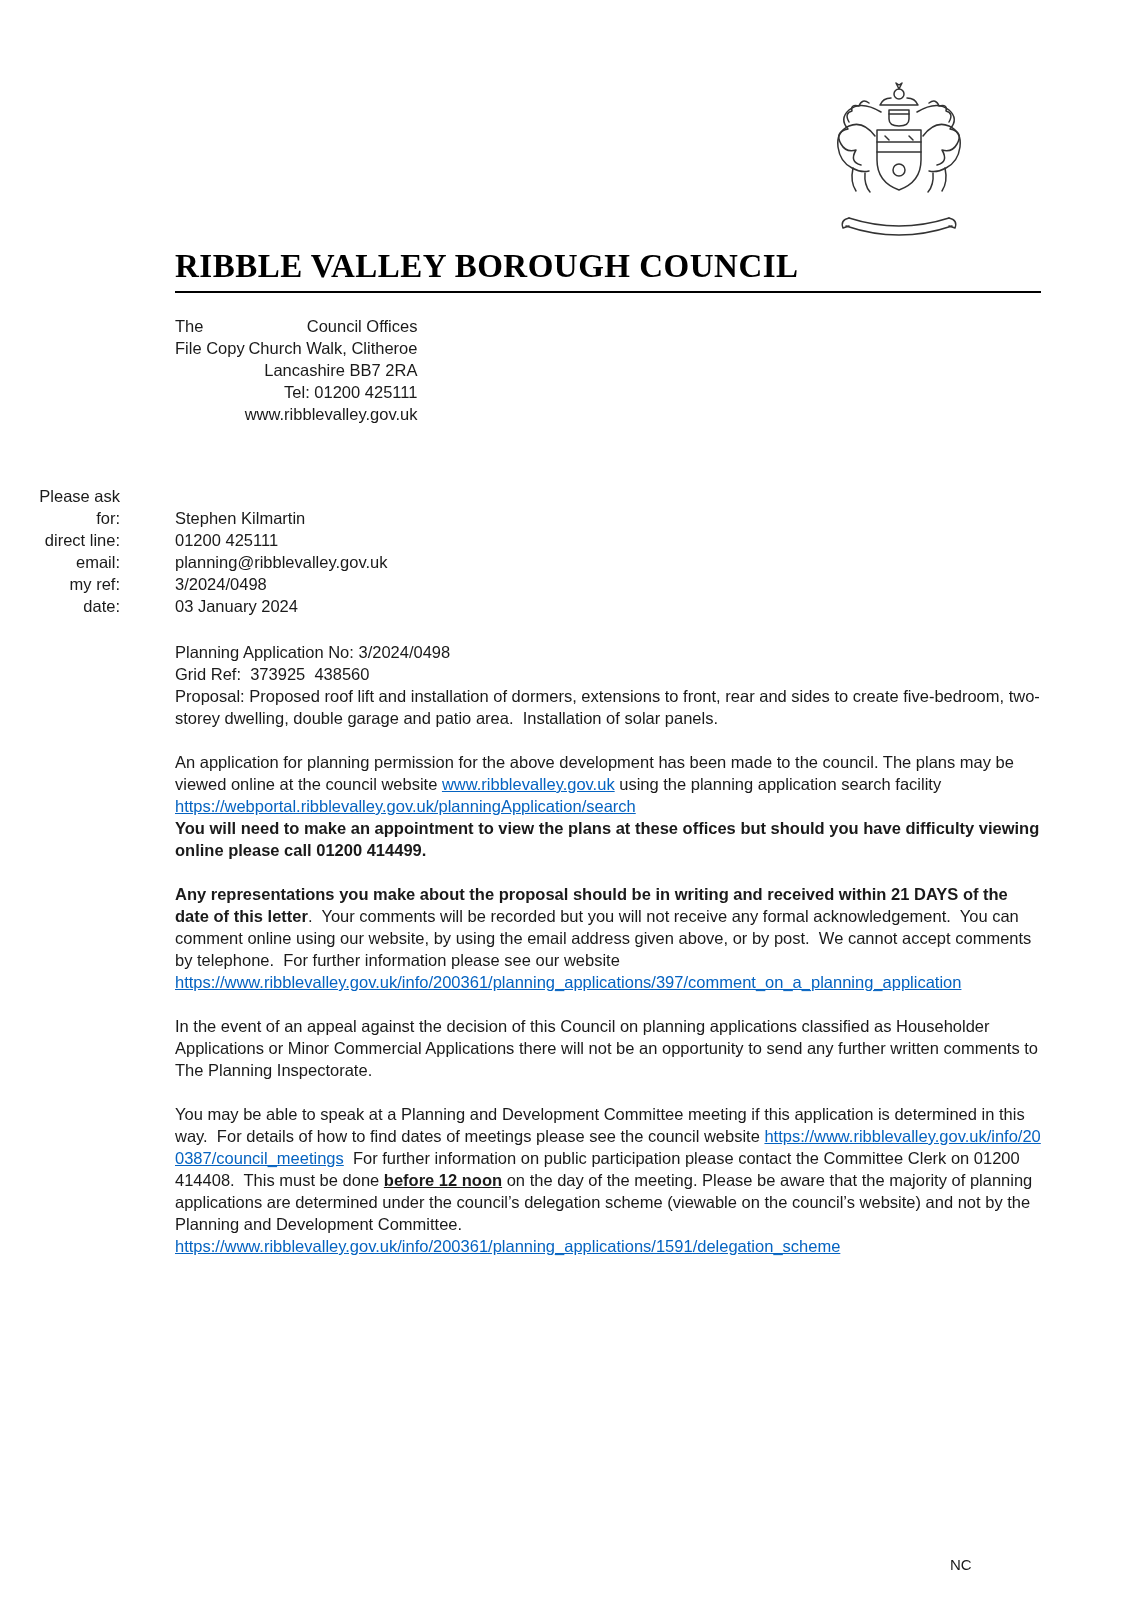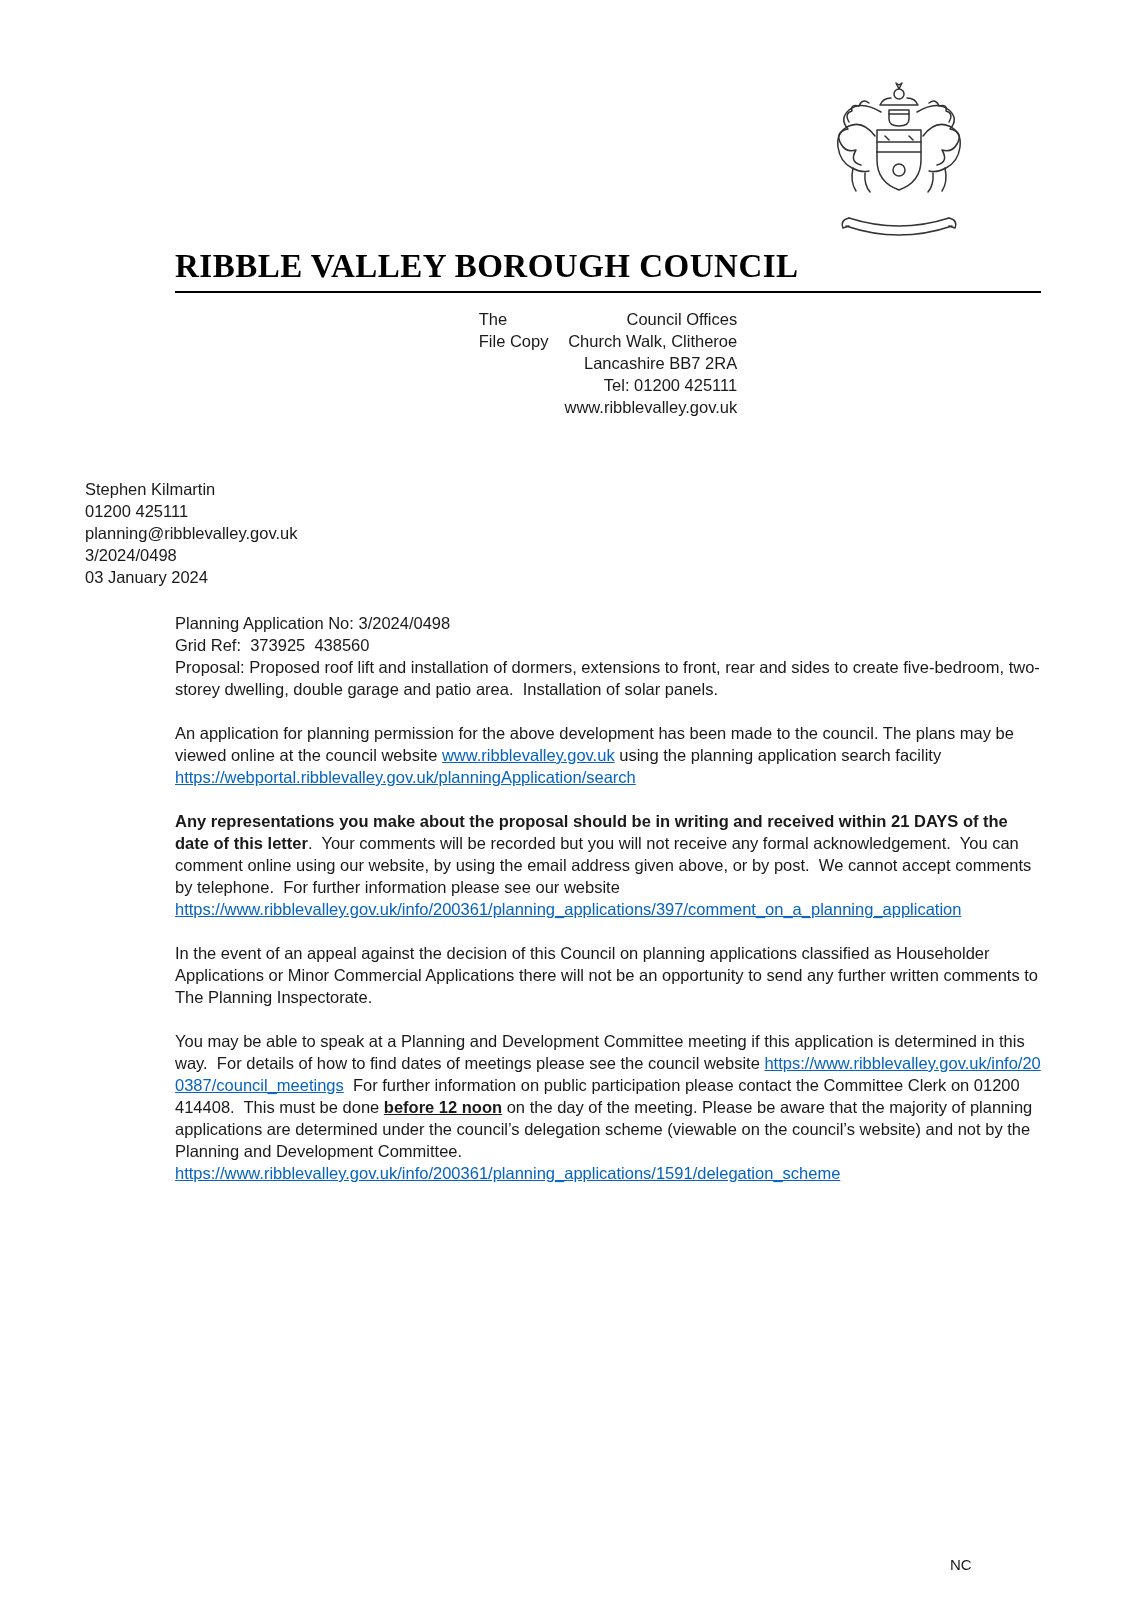--- a/index.html
+++ b/index.html
@@ -10,25 +10,25 @@
     font-size:16.5px; line-height:22px;
     padding:0 90px 0 175px; overflow:hidden;
   }
   .crest { position:absolute; top:78px; left:793px; width:212px; height:168px; }
   .ln { fill:none; stroke:#333; stroke-width:1.5; stroke-linecap:round; stroke-linejoin:round; }
   .title {
     font-family:"Liberation Serif", serif; font-weight:700; font-size:33px;
     line-height:37px; letter-spacing:0.5px; margin-top:248px; color:#000;
   }
   .rule { border-top:2px solid #000; margin-top:6px; }
-  .addr-row { display:flex; justify-content:center; margin-top:15px;gap:16px; }
+  .addr-row { display:flex; justify-content:flex-start; margin-top:22px; }
   .office-addr { text-align:right; }
   .meta-row { display:flex; margin-left:-145px; margin-top:60px; }
   .meta-labels { width:90px; text-align:right; }
-  .meta-values { margin-left:55px; }
+  .meta-values { margin-left:55px; margin-top:22px; }
   .body { margin-top:24px; }
   .para { margin-top:22px; }
   .body > .para:first-child { margin-top:0; }
   .t { white-space:pre-wrap; }
   .b { font-weight:700; }
   .u { text-decoration:underline;font-weight:bold; }
   .lnk { color:#0563C1; text-decoration:underline; word-break:break-all; cursor:pointer; white-space:pre-wrap; }
   .footer { position:absolute; left:950px; top:1554px; font-size:15px; color:#1a1a1a; }
 </style>
 </head>
@@ -74,20 +74,28 @@
     <div class="office-addr">
       <div class="t">Council Offices</div>
       <div class="t">Church Walk, Clitheroe</div>
       <div class="t">Lancashire BB7 2RA</div>
       <div class="t">Tel: 01200 425111</div>
       <div class="t">www.ribblevalley.gov.uk</div>
     </div>
   </div>
 
   <div class="meta-row">
+    <div class="meta-labels">
+      <div class="t">Please ask</div>
+      <div class="t">for:</div>
+      <div class="t">direct line:</div>
+      <div class="t">email:</div>
+      <div class="t">my ref:</div>
+      <div class="t">date:</div>
+    </div>
     <div class="meta-values">
       <div class="t">Stephen Kilmartin</div>
       <div class="t">01200 425111</div>
       <div class="t">planning@ribblevalley.gov.uk</div>
       <div class="t">3/2024/0498</div>
       <div class="t">03 January 2024</div>
     </div>
   </div>
 
   <div class="body">
@@ -95,20 +103,21 @@
     <div class="para">
       <div class="t">Planning Application No: 3/2024/0498</div>
       <div class="t">Grid Ref:  373925  438560</div>
       <div class="t">Proposal: Proposed roof lift and installation of dormers, extensions to front, rear and sides to create five-bedroom, two-storey dwelling, double garage and patio area.  Installation of solar panels.</div>
     </div>
 
 
     <div class="para">
       <span class="t">An application for planning permission for the above development has been made to the council. The plans may be viewed online at the council website </span><a class="lnk">www.ribblevalley.gov.uk</a><span class="t"> using the planning application search facility</span>
       <div><a class="lnk">https://webportal.ribblevalley.gov.uk/planningApplication/search</a></div>
+      <div class="t b">You will need to make an appointment to view the plans at these offices but should you have difficulty viewing online please call 01200 414499.</div>
     </div>
 
     <div class="para">
       <span class="t b">Any representations you make about the proposal should be in writing and received within 21 DAYS of the date of this letter</span><span class="t">.  Your comments will be recorded but you will not receive any formal acknowledgement.  You can comment online using our website, by using the email address given above, or by post.  We cannot accept comments by telephone.  For further information please see our website</span>
       <div><a class="lnk">https://www.ribblevalley.gov.uk/info/200361/planning_applications/397/comment_on_a_planning_application</a></div>
     </div>
 
     <div class="para t">In the event of an appeal against the decision of this Council on planning applications classified as Householder Applications or Minor Commercial Applications there will not be an opportunity to send any further written comments to The Planning Inspectorate.</div>
 
     <div class="para">

